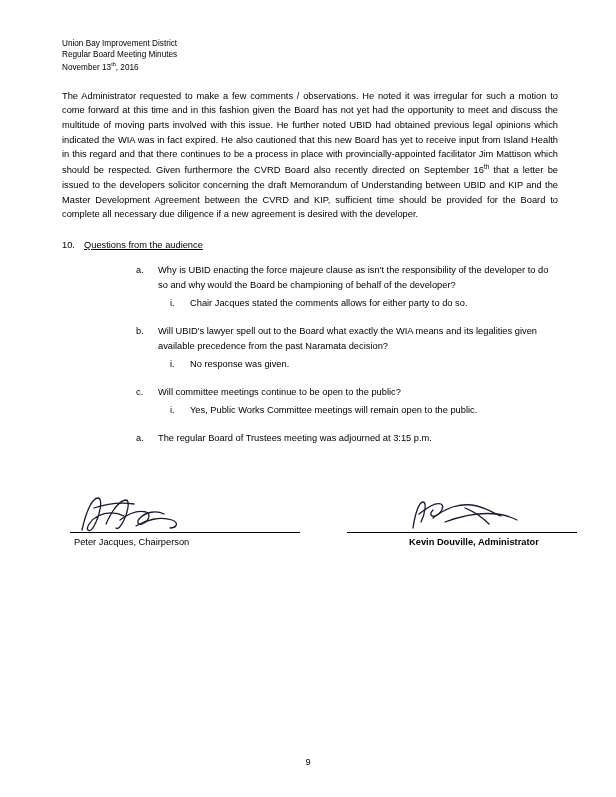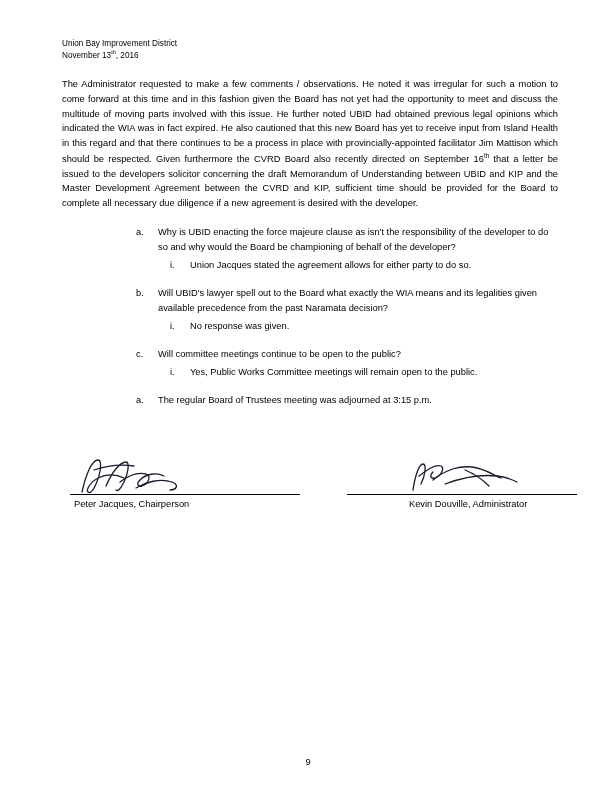--- a/index.html
+++ b/index.html
@@ -101,21 +101,21 @@
     border-bottom: 1px solid #000;
     width: 100%;
     height: 44px;
     position: relative;
   }
   .sig-name {
     font-size: 9.3px;
     margin-top: 4px;
     padding-left: 4px;
   }
-  .sig-right .sig-name { padding-left: 62px; }
+  .sig-right .sig-name { padding-left: 62px; font-weight: bold; }
   .sig-svg {
     position: absolute;
     bottom: -4px;
     left: 6px;
   }
   .sig-right .sig-svg { left: 58px; }
 
   .page-number {
     position: absolute;
     bottom: 30px;
@@ -125,33 +125,38 @@
     font-size: 9.3px;
   }
 </style>
 </head>
 <body>
 
 <div class="page">
 
   <div class="letterhead">
     <div>Union Bay Improvement District</div>
+    <div>Regular Board Meeting Minutes</div>
     <div><span>November 13</span><sup>th</sup><span>, 2016</span></div>
   </div>
 
   <p class="body-para"><span>The Administrator requested to make a few comments / observations. He noted it was irregular for such a motion to come forward at this time and in this fashion given the Board has not yet had the opportunity to meet and discuss the multitude of moving parts involved with this issue. He further noted UBID had obtained previous legal opinions which indicated the WIA was in fact expired. He also cautioned that this new Board has yet to receive input from Island Health in this regard and that there continues to be a process in place with provincially-appointed facilitator Jim Mattison which should be respected. Given furthermore the CVRD Board also recently directed on September 16</span><sup>th</sup><span> that a letter be issued to the developers solicitor concerning the draft Memorandum of Understanding between UBID and KIP and the Master Development Agreement between the CVRD and KIP, sufficient time should be provided for the Board to complete all necessary due diligence if a new agreement is desired with the developer.</span></p>
 
+  <div class="numbered-item">
+    <span class="num">10.</span>
+    <span class="underline">Questions from the audience</span>
+  </div>
 
   <div class="lettered-list">
     <div class="lettered-item">
       <span class="letter">a.</span>
       <span class="txt">Why is UBID enacting the force majeure clause as isn't the responsibility of the developer to do so and why would the Board be championing of behalf of the developer?</span>
       <div class="roman-item">
         <span class="roman">i.</span>
-        <span>Union Jacques stated the agreement allows for either party to do so.</span>
+        <span>Chair Jacques stated the comments allows for either party to do so.</span>
       </div>
     </div>
 
     <div class="lettered-item">
       <span class="letter">b.</span>
       <span class="txt">Will UBID's lawyer spell out to the Board what exactly the WIA means and its legalities given available precedence from the past Naramata decision?</span>
       <div class="roman-item">
         <span class="roman">i.</span>
         <span>No response was given.</span>
       </div>

